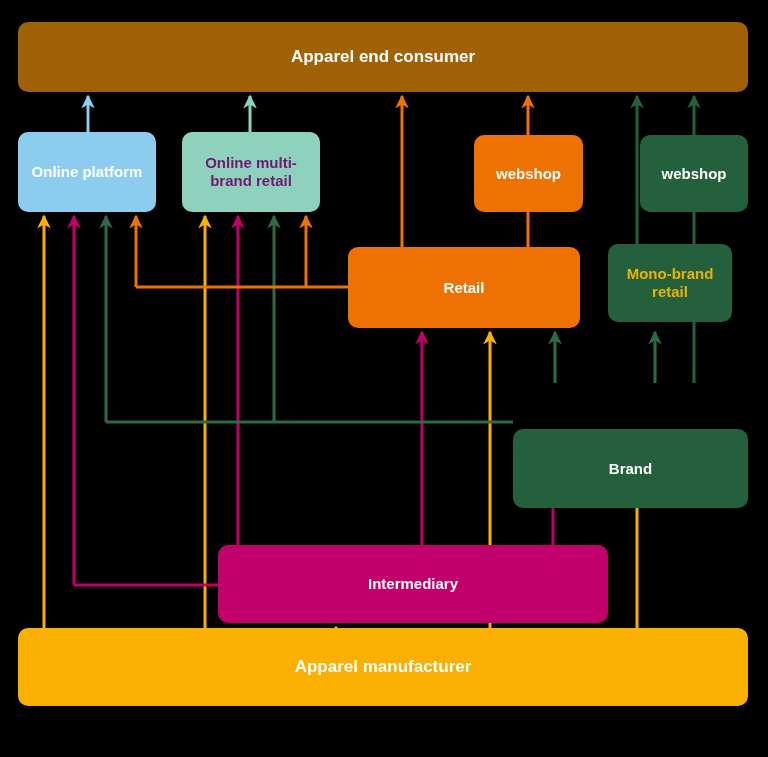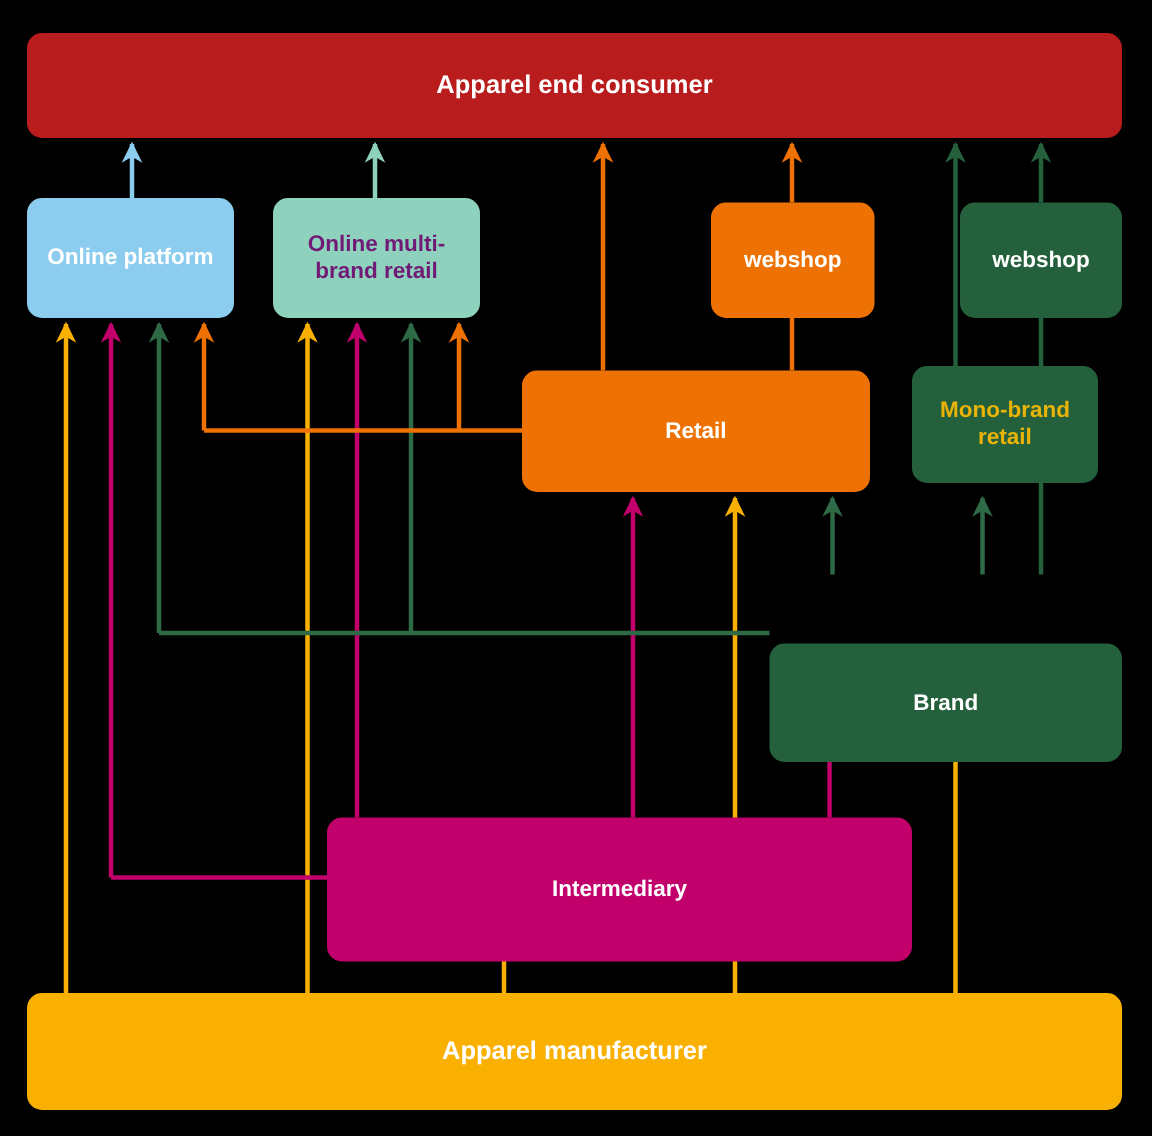--- a/index.html
+++ b/index.html
@@ -66,21 +66,21 @@
         <path d="M553,545 L553,466" fill="none" stroke="#C1006B" stroke-width="3" stroke-linecap="butt" marker-end="url(#mk-cC1006B)"></path>
         <path d="M637,662 L637,466" fill="none" stroke="#F9B000" stroke-width="3" stroke-linecap="butt" marker-end="url(#mk-cF9B000)"></path>
         <path d="M336,662 L336,627" fill="none" stroke="#F9B000" stroke-width="3" stroke-linecap="butt" marker-end="url(#mk-cF9B000)"></path>
         <path d="M348,287 L136,287" fill="none" stroke="#EE7203" stroke-width="3" stroke-linecap="butt"></path>
         <path d="M513,422 L106,422" fill="none" stroke="#2D6A45" stroke-width="3" stroke-linecap="butt"></path>
         <path d="M218,585 L74,585" fill="none" stroke="#C1006B" stroke-width="3" stroke-linecap="butt"></path>
       </g>
   </svg>
 
   <div id="node-layer">
-      <div class="node n-consumer" style="left: 18px; top: 22px; width: 730px; height: 70px; background: #b91c1c; color: rgb(255, 255, 255);">
+      <div class="node n-consumer" style="left: 18px; top: 22px; width: 730px; height: 70px; background: #a16207; color: rgb(255, 255, 255);">
         <span>Apparel end consumer</span>
       </div>
       <div class="node n-small" style="left: 18px; top: 132px; width: 138px; height: 80px; background: rgb(140, 205, 239); color: rgb(255, 255, 255); align-items: center;">
         <span>Online platform</span>
       </div>
       <div class="node n-small" style="left: 182px; top: 132px; width: 138px; height: 80px; background: rgb(142, 210, 190); color: #701a75;">
         <span>Online multi-brand retail</span>
       </div>
       <div class="node n-small" style="left: 474px; top: 135px; width: 109px; height: 77px; background: rgb(238, 114, 3); color: rgb(255, 255, 255);">
         <span>webshop</span>
@@ -90,21 +90,21 @@
       </div>
       <div class="node n-wide" style="left: 348px; top: 247px; width: 232px; height: 81px; background: rgb(238, 114, 3); color: rgb(255, 255, 255); align-items: center;">
         <span>Retail</span>
       </div>
       <div class="node n-small" style="left: 608px; top: 244px; width: 124px; height: 78px; background: rgb(36, 96, 59); color: #eab308;">
         <span>Mono-brand retail</span>
       </div>
       <div class="node n-wide" style="left: 513px; top: 383px; width: 235px; height: 79px; background: rgb(36, 96, 59); color: rgb(255, 255, 255); margin-top: 46px;">
         <span>Brand</span>
       </div>
-      <div class="node n-wide" style="left: 218px; top: 545px; width: 390px; height: 96px; background: rgb(193, 0, 107); color: rgb(255, 255, 255);">
+      <div class="node n-wide" style="left: 218px; top: 545px; width: 390px; height: 78px; background: rgb(193, 0, 107); color: rgb(255, 255, 255);">
         <span>Intermediary</span>
       </div>
-      <div class="node n-consumer" style="left: 18px; top: 662px; width: 730px; height: 78px; background: rgb(249, 176, 0); color: rgb(255, 255, 255);">
+      <div class="node n-consumer" style="left: 18px; top: 628px; width: 730px; height: 78px; background: rgb(249, 176, 0); color: rgb(255, 255, 255);">
         <span>Apparel manufacturer</span>
       </div>
     </div>
 
 </div>
 
 </body></html>

